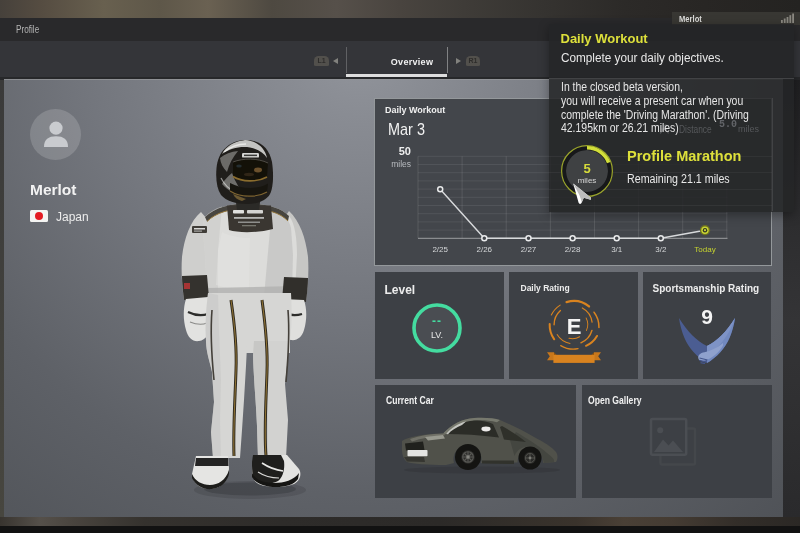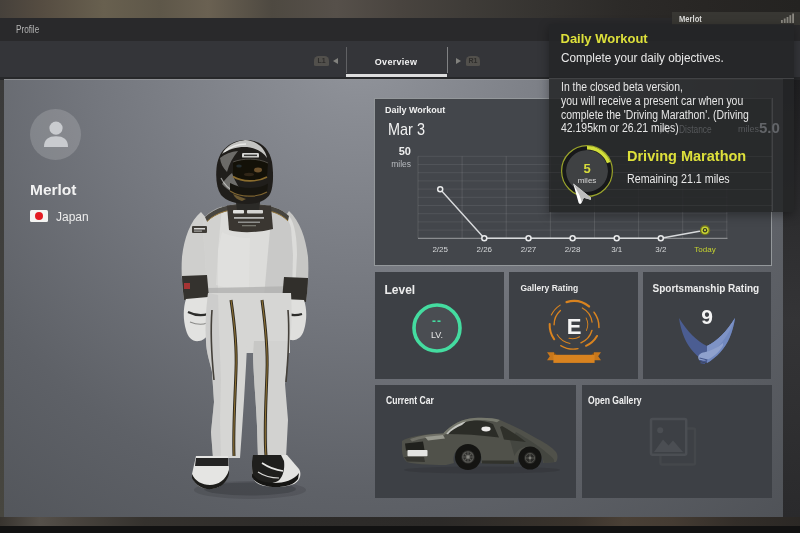--- a/index.html
+++ b/index.html
@@ -16,21 +16,21 @@
 <div class="abs" style="left:0;top:18px;width:800px;height:23px;background:#29292b;"></div>
 <div class="abs" style="left:15.5px;top:22.5px;font-size:10.5px;color:#b4b4b4;transform:scaleX(0.78);transform-origin:0 0;">Profile</div>
 
 <div class="abs" style="left:0;top:41px;width:800px;height:36px;background:#343539;"></div>
 
 <div class="abs" style="left:314.3px;top:56.3px;width:14.5px;height:9.5px;background:#52504c;border-radius:4.5px 4.5px 1.5px 1.5px;color:#2e2d2b;font-size:7px;font-weight:bold;text-align:center;line-height:10px;">L1</div>
 <div class="abs" style="left:332.5px;top:58px;width:0;height:0;border-right:5px solid #82827e;border-top:3px solid transparent;border-bottom:3px solid transparent;"></div>
 
 <div class="abs" style="left:346px;top:47px;width:100px;height:26px;border-left:1px solid rgba(255,255,255,0.22);border-right:1px solid rgba(255,255,255,0.38);"></div>
 <div class="abs" style="left:346px;top:73.5px;width:101px;height:4px;background:#dedede;"></div>
-<div class="abs" style="left:346px;top:56.5px;width:100px;text-align:center;font-size:9px;font-weight:bold;color:#f2f2f2;letter-spacing:0.3px;">Overview</div>
+<div class="abs" style="left:346px;top:56.5px;width:100px;text-align:center;font-size:9px;font-weight:bold;color:#f2f2f2;letter-spacing:0.3px;padding-left:16px;">Overview</div>
 <div class="abs" style="left:456px;top:58px;width:0;height:0;border-left:5px solid #82827e;border-top:3px solid transparent;border-bottom:3px solid transparent;"></div>
 <div class="abs" style="left:465.7px;top:56.3px;width:14.5px;height:9.5px;background:#52504c;border-radius:4.5px 4.5px 1.5px 1.5px;color:#2e2d2b;font-size:7px;font-weight:bold;text-align:center;line-height:10px;">R1</div>
 
 <div class="abs" style="left:0;top:77px;width:800px;height:3px;background:#27282a;"></div>
 
 <div class="abs" style="left:0;top:80px;width:4px;height:437px;background:linear-gradient(180deg,#3a3a3a,#47463f);"></div>
 <div class="abs" style="left:783px;top:80px;width:17px;height:437px;background:linear-gradient(180deg,#202022 0%,#2c2c2e 30%,#343436 55%,#2a2a2c 100%);"></div>
 
 <div class="abs" style="left:4px;top:79px;width:779px;height:438px;
   border-top:1.5px solid rgba(255,255,255,0.33);
@@ -194,21 +194,21 @@
     <text x="242.7" y="153.5">3/1</text>
     <text x="286.8" y="153.5">3/2</text>
     <text x="331" y="153.5" fill="#c6d32f">Today</text>
   </g>
 </svg>
 
 <div class="abs" style="left:375px;top:271.5px;width:128.8px;height:107.5px;background:#3d4045;"></div>
 <div class="abs" style="left:508.8px;top:271.5px;width:128.8px;height:107.5px;background:#3d4045;"></div>
 <div class="abs" style="left:642.7px;top:271.5px;width:128.8px;height:107.5px;background:#3d4045;"></div>
 <div class="abs" style="left:384.5px;top:283px;font-size:12px;font-weight:bold;color:#ececec;">Level</div>
-<div class="abs" style="left:520.5px;top:283px;font-size:8.5px;font-weight:bold;color:#ececec;">Gallery Rating</div>
+<div class="abs" style="left:520.5px;top:283px;font-size:8.5px;font-weight:bold;color:#ececec;">Daily Rating</div>
 <div class="abs" style="left:652.5px;top:283px;font-size:10px;font-weight:bold;color:#ececec;">Sportsmanship Rating</div>
 
 <svg class="abs" style="left:407.2px;top:297.8px;" width="60" height="60" viewBox="0 0 60 60">
   <circle cx="30" cy="30" r="23" fill="#4a4d52" stroke="#44dca0" stroke-width="3.6"></circle>
   <text x="30" y="27" font-size="12" font-weight="bold" fill="#44dca0" text-anchor="middle" letter-spacing="1">--</text>
   <text x="30" y="40" font-size="9" fill="#e8e8e8" text-anchor="middle">LV.</text>
 </svg>
 
 <svg class="abs" style="left:543px;top:294px;" width="62" height="72" viewBox="0 0 62 72">
   <g stroke="#d9831f" fill="none" stroke-linecap="round">
@@ -322,37 +322,37 @@
 <div class="abs" style="left:771.5px;top:98px;width:1px;height:113px;background:rgba(255,255,255,0.10);"></div>
 <div class="abs" style="left:548.5px;top:156px;width:223px;height:1px;background:rgba(255,255,255,0.045);"></div>
 <div class="abs" style="left:548.5px;top:172.3px;width:223px;height:1px;background:rgba(255,255,255,0.045);"></div>
 <div class="abs" style="left:548.5px;top:188.7px;width:223px;height:1px;background:rgba(255,255,255,0.045);"></div>
 <div class="abs" style="left:548.5px;top:205px;width:223px;height:1px;background:rgba(255,255,255,0.045);"></div>
 <svg class="abs" style="left:658px;top:124px;" width="12" height="11" viewBox="0 0 12 11">
   <circle cx="7.5" cy="1.8" r="1.6" fill="#505254"></circle>
   <path d="M7,3.5 L4.5,6.5 L2,9.5 M7,3.5 L8.5,6.5 L10.5,9.5 M3,5 L9,5.5" stroke="#505254" stroke-width="1.2" fill="none"></path>
 </svg>
 <div class="abs" style="left:679px;top:122.5px;font-size:10.5px;color:#56585b;transform:scaleX(0.8);transform-origin:0 0;">Distance</div>
-<div class="abs" style="left:759px;top:118.5px;font-size:15px;font-weight:bold;color:#626468;">5.0</div>
+<div class="abs" style="left:719px;top:118.5px;font-size:10px;font-weight:bold;color:#626468;font-family:Liberation Mono, monospace;">5.0</div>
 <div class="abs" style="left:738px;top:124px;font-size:9px;color:#56585b;">miles</div>
 <div class="abs" style="left:560.5px;top:31px;font-size:13px;font-weight:bold;color:#dde03b;">Daily Workout</div>
 <div class="abs" style="left:560.5px;top:51px;font-size:12px;color:#e8e8e8;transform:scaleX(0.98);transform-origin:0 0;">Complete your daily objectives.</div>
 <div class="abs" style="left:548.5px;top:77.5px;width:245.5px;height:1px;background:rgba(255,255,255,0.14);"></div>
 <div class="abs" style="left:560.5px;top:81px;font-size:12px;line-height:13.8px;color:#e6e6e6;white-space:pre;transform:scaleX(0.87);transform-origin:0 0;">In the closed beta version,
 you will receive a present car when you
 complete the 'Driving Marathon'. (Driving
 42.195km or 26.21 miles)</div>
 
 <svg class="abs" style="left:559px;top:143px;" width="56" height="56" viewBox="0 0 56 56">
   <circle cx="28" cy="28" r="21" fill="#3f4143"></circle>
   <circle cx="28" cy="28" r="23.3" fill="none" stroke="#17181a" stroke-width="4.6"></circle>
   <circle cx="28" cy="28" r="25.4" fill="none" stroke="#9aa42c" stroke-width="1.2"></circle>
   <path d="M28,4.8 A23.2,23.2 0 0 1 49.66,19.69" fill="none" stroke="#d2de3a" stroke-width="3.6"></path>
   <text x="28" y="29.5" font-size="13" font-weight="bold" fill="#d6dc3a" text-anchor="middle">5</text>
   <text x="28" y="40" font-size="8" fill="#d8d8d8" text-anchor="middle">miles</text>
 </svg>
-<div class="abs" style="left:627px;top:147.5px;font-size:14.5px;font-weight:bold;color:#dde03b;">Driving Marathon</div>
+<div class="abs" style="left:627px;top:147.5px;font-size:14.5px;font-weight:bold;color:#dde03b;">Profile Marathon</div>
 <div class="abs" style="left:627px;top:172px;font-size:12px;color:#e9e9e9;transform:scaleX(0.89);transform-origin:0 0;">Remaining 21.1 miles</div>
 
 <svg class="abs" style="left:571.5px;top:182.5px;" width="19" height="23" viewBox="0 0 19 23">
   <path d="M1.2,0.5 L6.6,19.8 C7.1,21.3 8.7,21.3 9.5,20 L11.8,14.8 L17.8,16.6 C19.2,16.9 19.8,15.4 18.7,14.4 Z" fill="#ffffff"></path>
   <path d="M1.2,0.5 L18.7,14.4 C19.8,15.4 19.2,16.9 17.8,16.6 L11.8,14.8 L9.8,19.2 L7.6,12.6 Z" fill="#bdbdbd"></path>
 </svg>
 
 </body></html>

